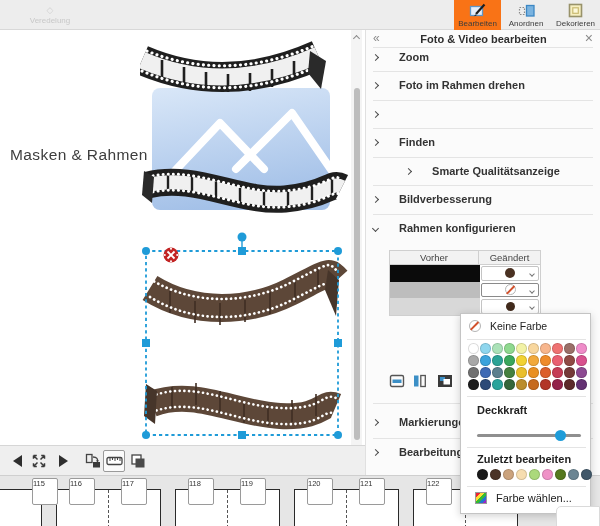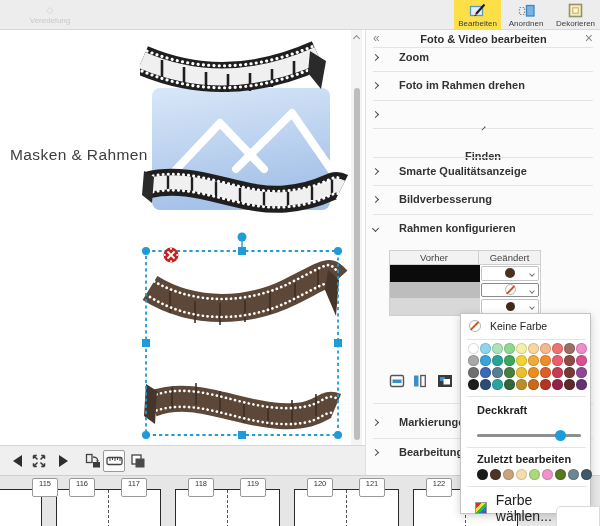--- a/index.html
+++ b/index.html
@@ -4,21 +4,21 @@
 <style>
   * { margin:0; padding:0; box-sizing:border-box; }
   html,body { background:#fff; }
   body { font-family:"Liberation Sans", sans-serif; }
   #app { position:relative; width:600px; height:526px; overflow:hidden; background:#fff; }
 
   
   .topbar { position:absolute; left:0; top:0; width:600px; height:30px; background:#ededed; border-bottom:1px solid #d8d8d8; }
   .tool-tab { position:absolute; top:0; height:30px; display:flex; flex-direction:column; align-items:center; justify-content:center; gap:1px; cursor:pointer; }
   .tool-tab .tlabel { font-size:8px; color:#3c3c3c; }
-  .tool-tab.active { background:#fde047; }
+  .tool-tab.active { background:#f97316; }
   .tool-tab.disabled .tlabel { color:#c8c8c8; }
 
   
   .canvas { position:absolute; left:0; top:30px; width:365px; height:415px; background:#fff; }
   .caption { position:absolute; left:10px; top:110px; font-size:15.5px; color:#3d3d3d; letter-spacing:.4px; line-height:30px; }
   .vscroll { position:absolute; left:351px; top:30px; width:11px; height:415px; background:#f4f4f4; }
   .vthumb { position:absolute; left:2.5px; top:58px; width:6px; height:352px; background:#bdbdbd; border-radius:3px; }
   .chev { display:inline-block; width:5px; height:5px; border-right:1.6px solid #4a4a4a; border-bottom:1.6px solid #4a4a4a; transform:rotate(-45deg); }
   .chev.down { transform:rotate(45deg); }
   .chev.up { transform:rotate(-135deg); border-color:#8a8a8a; }
@@ -57,36 +57,36 @@
   .phr { position:absolute; left:6px; width:119px; height:1px; background:#e4e4e4; }
   .palette { position:absolute; left:7px; top:29px; width:119px; display:flex; flex-wrap:wrap; gap:1.5px; }
   .sw { width:10.5px; height:10.5px; border-radius:50%; box-shadow:inset 0 0 0 1px rgba(0,0,0,.14); cursor:pointer; }
   .plabel { position:absolute; left:16px; font-size:11px; font-weight:bold; color:#222; }
   .slider { position:absolute; left:16px; top:115px; width:104px; height:12px; cursor:pointer; }
   .strack { position:absolute; left:0; top:5px; width:100%; height:2.5px; background:#8f8f8f; border-radius:2px; }
   .sthumb { position:absolute; top:0.5px; width:11px; height:11px; border-radius:50%; background:#1e9cd9; }
   .recent { position:absolute; left:16px; top:155px; display:flex; gap:2px; }
   .recent .sw { width:11px; height:11px; }
   .row-fc { position:absolute; left:14px; top:178px; display:flex; align-items:center; gap:9px; cursor:pointer; }
-  .fclabel { font-size:14px; color:#222; }
+  .fclabel { font-size:11px; color:#222; }
   .rainbow { width:12px; height:12px; border:1px solid #999;
     background:linear-gradient(135deg,#e23 0 25%,#fd3 25% 45%,#3b3 45% 65%,#27c 65% 85%,#92c 85%); }
 
   
   .bottombar { position:absolute; left:0; top:445px; width:365px; height:30px; background:#efefef; border-top:1px solid #d6d6d6; }
   .bb-btn { position:absolute; top:4px; width:22px; height:22px; display:flex; align-items:center; justify-content:center; cursor:pointer; }
   .bb-btn.active { border:1px solid #9a9a9a; background:#fbfbfb; border-radius:2px; }
   .tri-l { width:0; height:0; border-top:6px solid transparent; border-bottom:6px solid transparent; border-right:9px solid #2e2e2e; }
   .tri-r { width:0; height:0; border-top:6px solid transparent; border-bottom:6px solid transparent; border-left:9px solid #2e2e2e; }
 
   
   .pager { position:absolute; left:0; top:475px; width:600px; height:51px; background:#e6e6e6; border-top:1px solid #cfcfcf; }
   .spread { position:absolute; top:13px; width:105px; height:45px; background:#fff; border:1.6px solid #2a2a2a; }
   .spread .mid { position:absolute; left:50.5px; top:0; width:0; height:100%; border-left:1.3px dashed #555; }
-  .ptab { position:absolute; top:2px; height:19px; background:#fff; border:1px solid #9a9a9a; border-radius:2px; font-size:7.5px; line-height:10px; color:#333; text-align:center; width:26px; cursor:pointer; z-index:2; }
+  .ptab { position:absolute; top:2px; height:27px; background:#fff; border:1px solid #9a9a9a; border-radius:2px; font-size:7.5px; line-height:10px; color:#333; width:26px; cursor:pointer; z-index:2; }
   .corner-box { position:absolute; left:556px; top:506px; width:44px; height:24px; background:#fff; border:1px solid #dadada; border-radius:5px 0 0 0; z-index:60; }
 </style>
 </head>
 <body>
 
 <div id="app">
 
   <div class="topbar">
     <div class="tool-tab disabled" style="left:18px; width:64px;">
       <span style="color:#d2d2d2; font-size:9px;">◇</span>
@@ -245,26 +245,26 @@
     <div class="hr" style="top:41px;"></div>
     <div class="sec" style="top:41px;">
       <span class="chev"></span>
       <span class="slabel">Foto im Rahmen drehen</span>
     </div>
     <div class="hr" style="top:70px;"></div>
     <div class="sec" style="top:70px;">
       <span class="chev"></span>
     </div>
     <div class="hr" style="top:98px;"></div>
-    <div class="sec" style="top:98px;flex-direction:column;">
+    <div class="sec" style="top:98px;">
       <span class="chev"></span>
       <span class="slabel">Finden</span>
     </div>
     <div class="hr" style="top:127px;"></div>
-    <div class="sec" style="top:127px;">
+    <div class="sec" style="top:127px;justify-content:center;">
       <span class="chev"></span>
       <span class="slabel">Smarte Qualitätsanzeige</span>
     </div>
     <div class="hr" style="top:155px;"></div>
     <div class="sec" style="top:155px;">
       <span class="chev"></span>
       <span class="slabel">Bildverbesserung</span>
     </div>
     <div class="hr" style="top:184px;"></div>
     <div class="sec" style="top:184px;align-items:center;">

